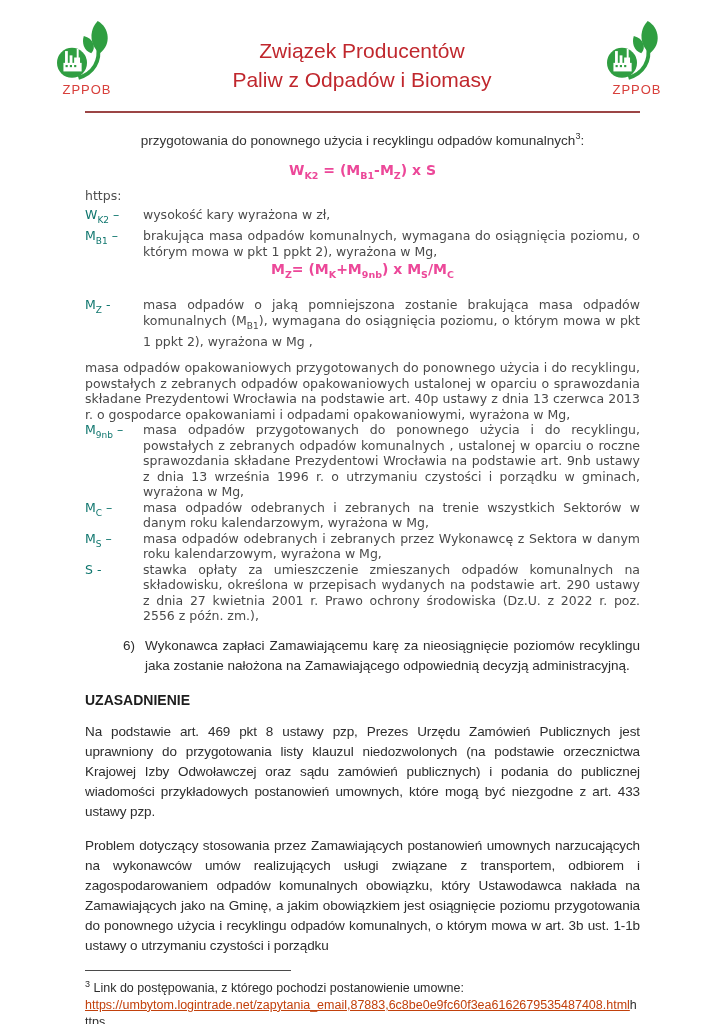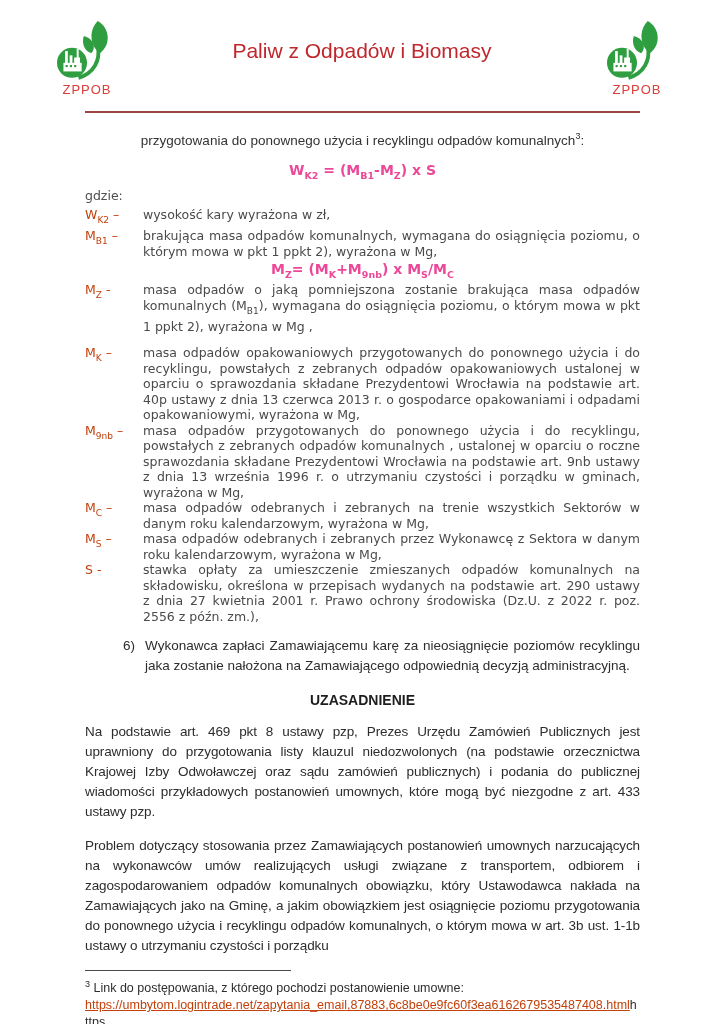--- a/index.html
+++ b/index.html
@@ -13,41 +13,41 @@
   .logo-text{color:#d8403c;font-family:"Liberation Sans",sans-serif;font-size:13px;font-weight:normal;letter-spacing:1px;margin-top:-2px;}
   .title-block{text-align:center;color:#c0272d;font-family:"Liberation Sans",sans-serif;
                font-size:21px;line-height:1.4;padding-top:16px;font-weight:500;}
   .rule{height:2px;background:#9c4545;margin:14px 84px 0 85px;}
 
   
   .intro{font-family:"Liberation Sans",sans-serif;font-size:13.5px;color:#333;text-align:center;margin-top:18px;}
   .intro sup{font-size:9px;}
   .formula{font-weight:bold;font-size:14px;color:#ec4899;text-align:center;margin-top:14px;}
   .formula sub{font-size:9.5px;}
-  .formula-inner{margin:2px 0 2px 0;}
+  .formula-inner{margin:2px 0 17px 0;}
 
   
   .gdzie{font-size:12.5px;color:#4e4e4e;margin-top:8px;}
   .defs{margin-top:4px;}
   .def-row{display:flex;font-size:12.5px;line-height:15.5px;color:#4a4a4a;}
-  .def-label{width:58px;flex:none;color:#c2410c;}
+  .def-label{width:58px;flex:none;color:#0f766e;}
   .def-label sub{font-size:9px;}
   .def-text{flex:1;text-align:justify;}
   .def-text sub{font-size:9px;}
   .mt-gap{margin-top:11px;}
 
   
   .item6{display:flex;gap:10px;margin:12px 0 0 38px;font-family:"Liberation Sans",sans-serif;
          font-size:13.5px;line-height:20px;color:#2d2d2d;}
   .item6-num{flex:none;}
   .item6-text{text-align:justify;}
 
   
   .heading{font-family:"Liberation Sans",sans-serif;font-weight:bold;font-size:14px;color:#1d1d1d;
-           text-align:center;margin-top:16px;}
+           text-align:left;margin-top:16px;}
   .para{font-family:"Liberation Sans",sans-serif;font-size:13.5px;line-height:20px;color:#2d2d2d;
         text-align:justify;letter-spacing:-0.1px;margin-top:14px;}
 
   
   .footnote-sep{width:206px;border-top:1.5px solid #4a4a4a;margin-top:14px;}
   .footnote{font-family:"Liberation Sans",sans-serif;font-size:12.5px;color:#2d2d2d;margin-top:5px;line-height:17px;}
   .footnote sup{font-size:9px;}
   .fn-links{word-break:break-all;}
   .fn-link{color:#c2410c;text-decoration:underline;cursor:pointer;}
 </style>
@@ -73,20 +73,21 @@
         <g fill="#2f9e41">
           <rect x="10" y="42" width="2" height="2"></rect>
           <rect x="14" y="42" width="2" height="2"></rect>
           <rect x="18" y="42" width="2" height="2"></rect>
         </g>
       </svg>
       <div class="logo-text">ZPPOB</div>
     </div>
 
     <div class="title-block">
+      <div>Związek Producentów</div>
       <div>Paliw z Odpadów i Biomasy</div>
     </div>
 
     <div class="logo">
       <svg width="66" height="60" viewBox="0 0 60 56">
         <path d="M40 1 C51 7 53 23 42 31 C33 25 31 10 40 1 Z" fill="#2f9e41"></path>
         <path d="M27 15 C36 17 39 26 34 31 C27 29 25 21 27 15 Z" fill="#2f9e41"></path>
         <path d="M22 54 C36 50 43 38 40 24" stroke="#2f9e41" stroke-width="3.6" fill="none"></path>
         <circle cx="16" cy="40" r="14" fill="#2f9e41"></circle>
         <g fill="#ffffff">
@@ -107,21 +108,21 @@
   </div>
 
   <div class="rule"></div>
 
   <div class="content">
 
     <div class="intro"><span>przygotowania do ponownego użycia i recyklingu odpadów komunalnych</span><sup>3</sup><span>:</span></div>
 
     <div class="formula"><span>W</span><sub>K2</sub><span> = (M</span><sub>B1</sub><span>-M</span><sub>Z</sub><span>) x S</span></div>
 
-    <div class="gdzie">gdzie:</div>
+    <div class="gdzie">https:</div>
 
     <div class="defs">
 
       <div class="def-row">
         <span class="def-label"><span>W</span><sub>K2</sub> <span>–</span></span>
         <span class="def-text">wysokość kary wyrażona w zł,</span>
       </div>
 
       <div class="def-row">
         <span class="def-label"><span>M</span><sub>B1</sub> <span>–</span></span>
@@ -129,21 +130,20 @@
       </div>
 
       <div class="formula formula-inner"><span>M</span><sub>Z</sub><span>= (M</span><sub>K</sub><span>+M</span><sub>9nb</sub><span>) x M</span><sub>S</sub><span>/M</span><sub>C</sub></div>
 
       <div class="def-row">
         <span class="def-label"><span>M</span><sub>Z</sub> <span>-</span></span>
         <span class="def-text"><span>masa odpadów o jaką pomniejszona zostanie brakująca masa odpadów komunalnych (M</span><sub>B1</sub><span>), wymagana do osiągnięcia poziomu, o którym mowa w pkt 1 ppkt 2), wyrażona w Mg ,</span></span>
       </div>
 
       <div class="def-row mt-gap">
-        <span class="def-label"><span>M</span><sub>K</sub> <span>–</span></span>
         <span class="def-text">masa odpadów opakowaniowych  przygotowanych do ponownego użycia i do recyklingu, powstałych z zebranych odpadów opakowaniowych  ustalonej w oparciu o sprawozdania składane Prezydentowi Wrocławia na podstawie art. 40p ustawy z dnia 13 czerwca 2013 r. o gospodarce opakowaniami i odpadami opakowaniowymi, wyrażona w Mg,</span>
       </div>
 
       <div class="def-row">
         <span class="def-label"><span>M</span><sub>9nb</sub> <span>–</span></span>
         <span class="def-text">masa odpadów przygotowanych do ponownego użycia i do recyklingu, powstałych z zebranych odpadów komunalnych , ustalonej w oparciu o roczne sprawozdania składane Prezydentowi Wrocławia na podstawie art. 9nb ustawy z dnia 13 września 1996 r. o utrzymaniu czystości i porządku w gminach, wyrażona w Mg,</span>
       </div>
 
       <div class="def-row">
         <span class="def-label"><span>M</span><sub>C</sub> <span>–</span></span>

